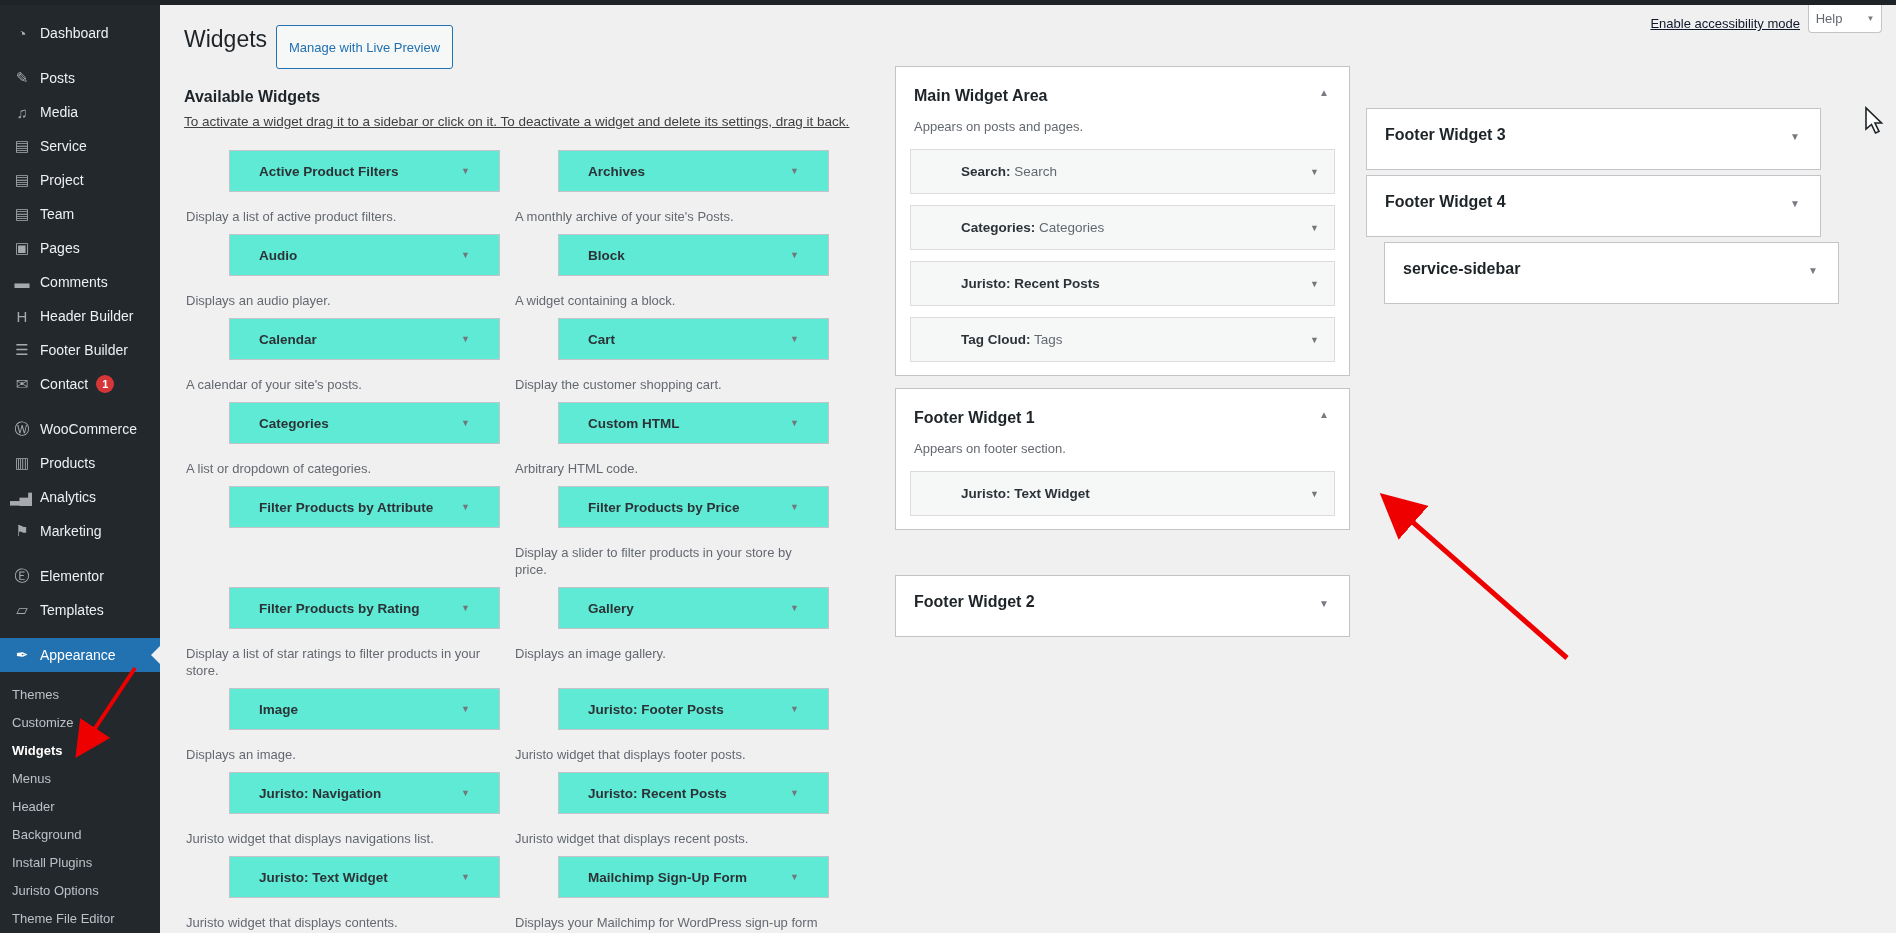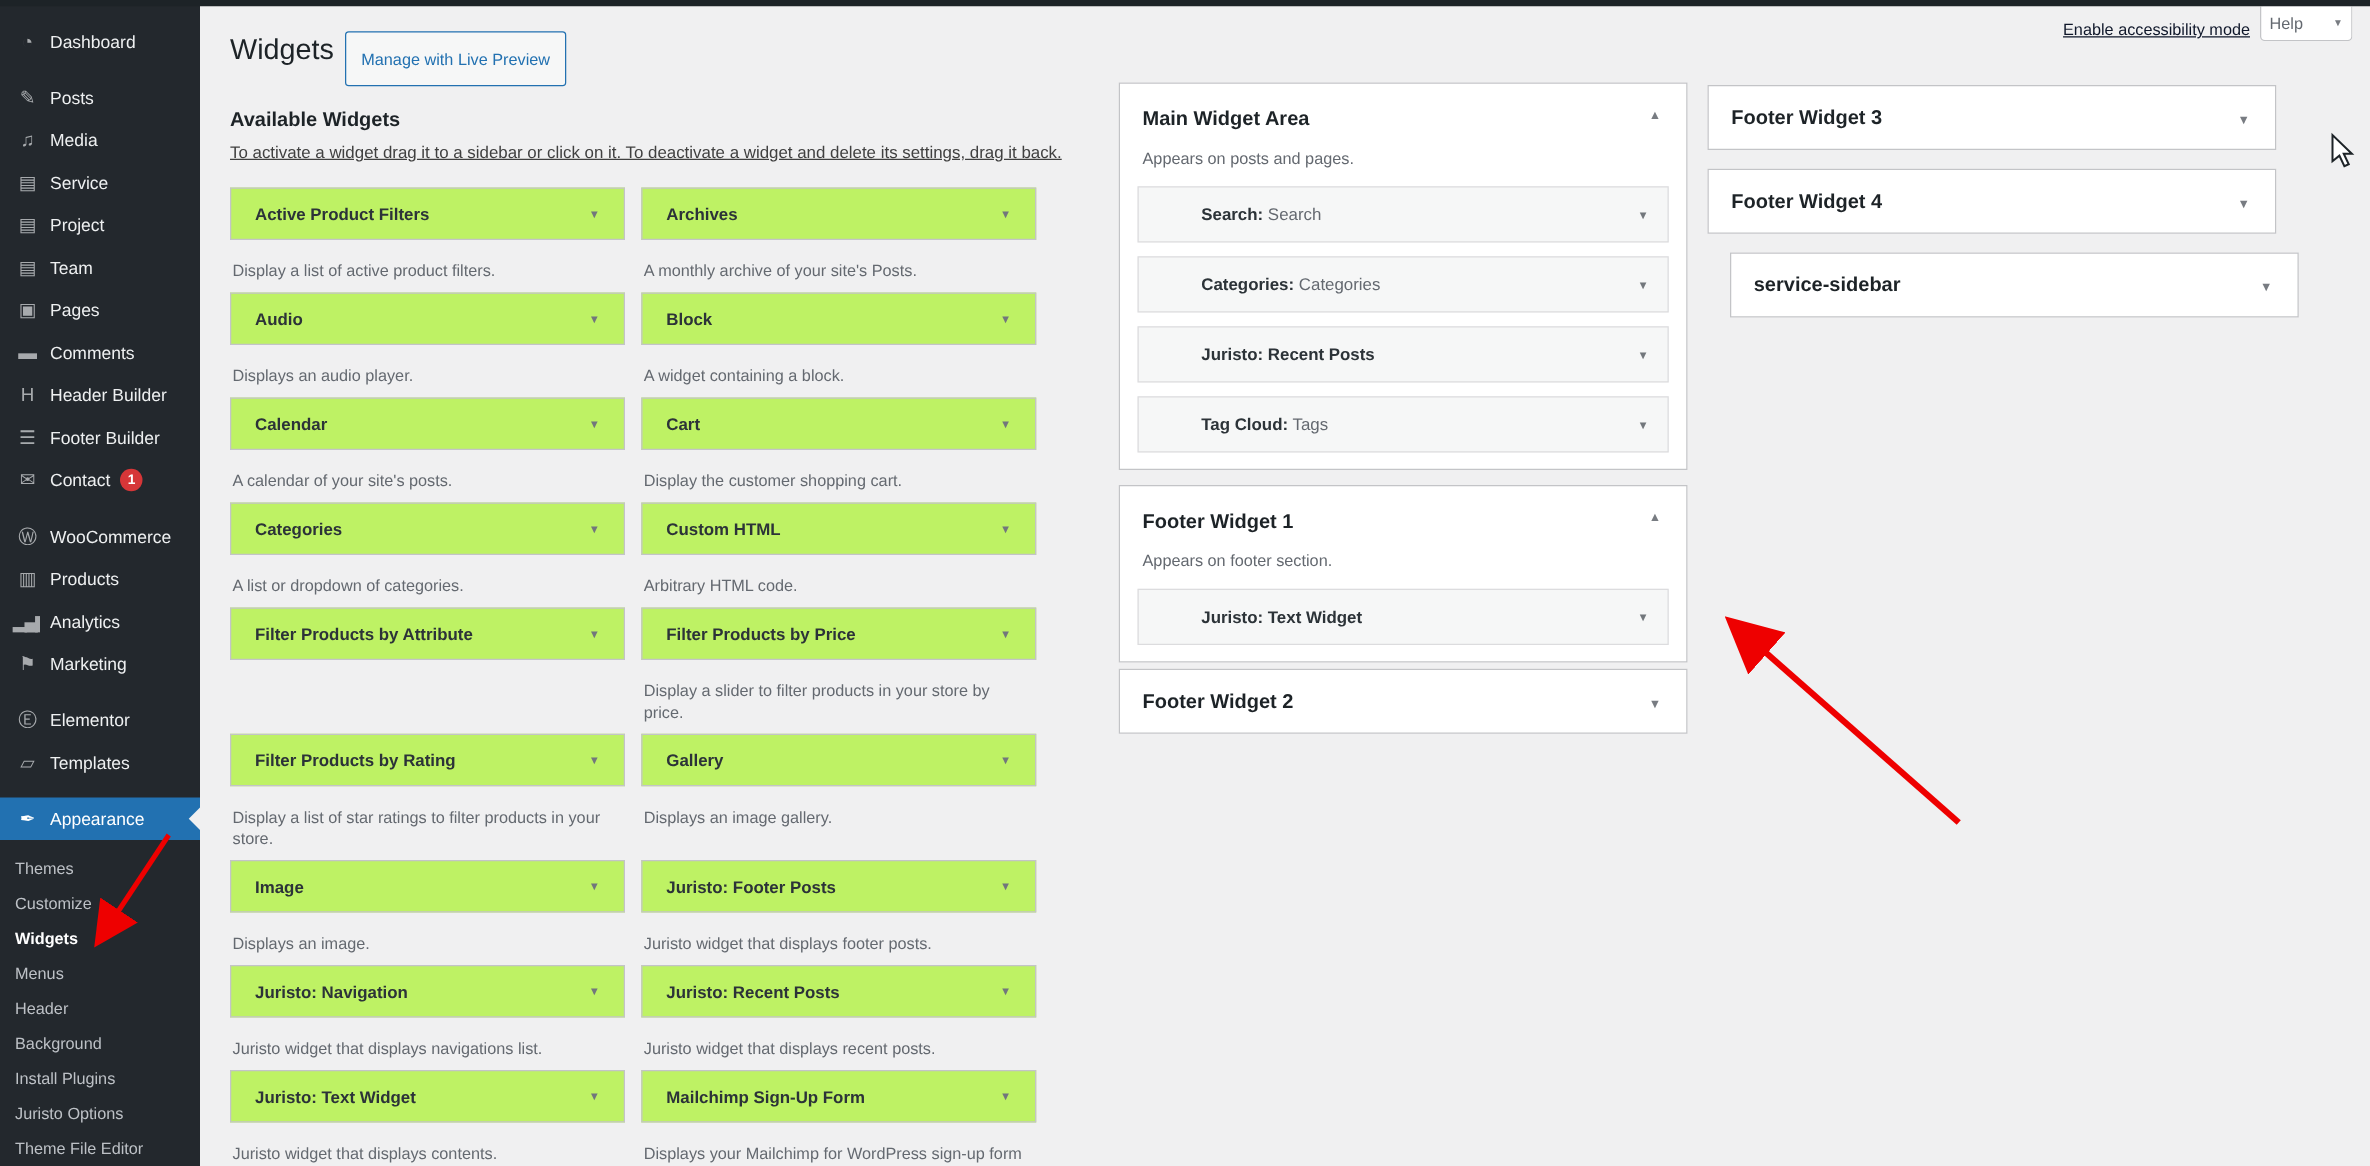--- a/index.html
+++ b/index.html
@@ -29,33 +29,33 @@
   #live-preview-btn{position:absolute;left:276px;top:25px;height:44px;padding:0 12px;display:flex;align-items:center;
     background:#f6f7f7;border:1px solid #2271b1;border-radius:3px;color:#2271b1;font-size:13px;cursor:pointer;box-sizing:border-box;}
   #acc-link{position:absolute;right:96px;top:16px;font-size:13px;color:#0f172a;text-decoration:underline;cursor:pointer;}
   #help-tab{position:absolute;left:1808px;top:5px;width:74px;height:28px;background:#fff;border:1px solid #c3c4c7;border-top:none;
     border-radius:0 0 4px 4px;display:flex;align-items:center;justify-content:center;gap:24px;font-size:13px;color:#646970;cursor:pointer;box-sizing:border-box;}
   .tiny-arrow{font-size:8px;color:#787c82;}
   
   #avail-heading{position:absolute;left:184px;top:88px;font-size:16px;font-weight:600;color:#1d2327;}
   #avail-intro{position:absolute;left:184px;top:114px;font-size:13.5px;color:#404040;white-space:nowrap;text-decoration:underline;}
   #widgets-grid{position:absolute;left:184px;top:150px;width:648px;display:grid;grid-template-columns:316px 316px;column-gap:13px;}
-  .wcard{height:42px;box-sizing:border-box;background:#bef264;border:1px solid #c3c4c7;display:flex;align-items:center;
-    justify-content:space-between;padding:0 19px;cursor:pointer;}
+  .wcard{height:42px;box-sizing:border-box;background:#5eead4;border:1px solid #c3c4c7;display:flex;align-items:center;
+    justify-content:space-between;padding:0 29px;cursor:pointer;margin-left:45px;}
   .wcard-title{font-size:13.5px;font-weight:600;color:#2c3338;}
   .wcard-arrow,.wrow-arrow{font-size:9px;color:#72777c;}
   .wdesc{margin:16px 2px 9px 2px;font-size:13px;line-height:17px;color:#646970;}
   
   .panel{position:absolute;background:#fff;border:1px solid #c3c4c7;box-sizing:border-box;width:455px;}
   .panel.expanded{padding:0 14px 13px 14px;}
   .panel-title{font-size:16px;font-weight:600;color:#1d2327;}
   .panel.expanded .panel-title{margin:20px 4px 0 4px;}
   .panel-desc{font-size:13px;color:#646970;margin:14px 4px 15px 4px;}
   .panel-toggle{position:absolute;right:20px;top:20px;font-size:10px;color:#787c82;cursor:pointer;}
-  .panel.collapsed{height:52px;}
+  .panel.collapsed{height:62px;margin-top:40px;}
   .panel.collapsed .panel-title{line-height:52px;margin:0 0 0 18px;}
   .panel.collapsed .panel-toggle{top:22px;}
   .wrow{height:45px;box-sizing:border-box;background:#f6f7f7;border:1px solid #dcdcde;margin-bottom:11px;
     display:flex;align-items:center;justify-content:space-between;padding:0 15px;cursor:pointer;}
   .wrow:last-child{margin-bottom:0;}
   .wrow-label{font-size:13.5px;color:#646970;margin-left:35px;}
   .wrow-label b{color:#2c3338;font-weight:600;}
   #panel-main{left:895px;top:66px;}
   #panel-fw1{left:895px;top:388px;}
   #panel-fw2{left:895px;top:535px;}

